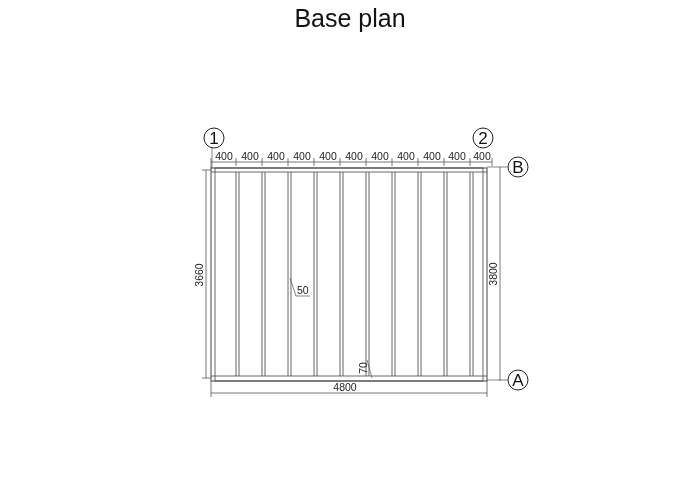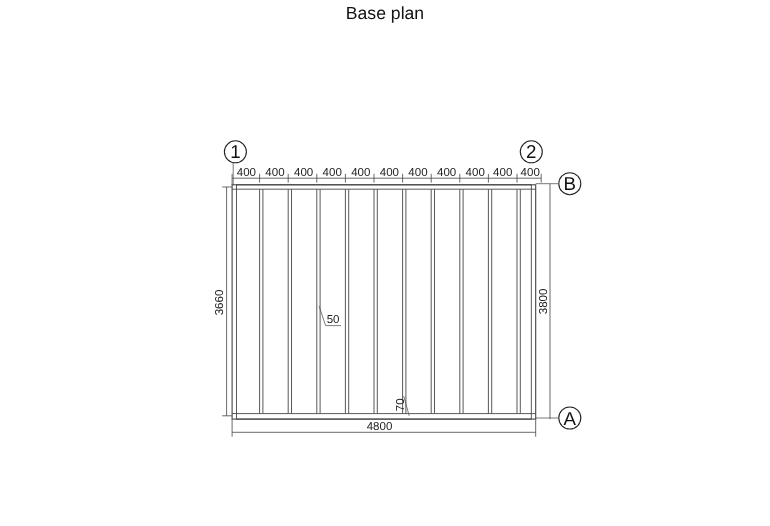--- a/index.html
+++ b/index.html
@@ -1,17 +1,17 @@
 <!DOCTYPE html>
 <html><head>
 <meta charset="utf-8">
 <style>
   html,body{margin:0;padding:0;background:#ffffff;}
   body{width:700px;height:478px;position:relative;overflow:hidden;font-family:"Liberation Sans",sans-serif;}
-  .title{position:absolute;left:0;top:4px;width:700px;text-align:center;font-size:16px;color:#111;}
+  .title{position:absolute;left:0;top:4px;width:700px;text-align:center;font-size:25px;color:#111;}
   svg{position:absolute;left:0;top:0;}
   .dim{font-family:"Liberation Sans",sans-serif;font-size:10.5px;fill:#222;}
   .axis{font-family:"Liberation Sans",sans-serif;font-size:17px;fill:#111;}
 </style>
 </head>
 <body>
 
 <div class="title">Base plan</div>
 
 <svg width="700" height="478" viewBox="0 0 700 478">

